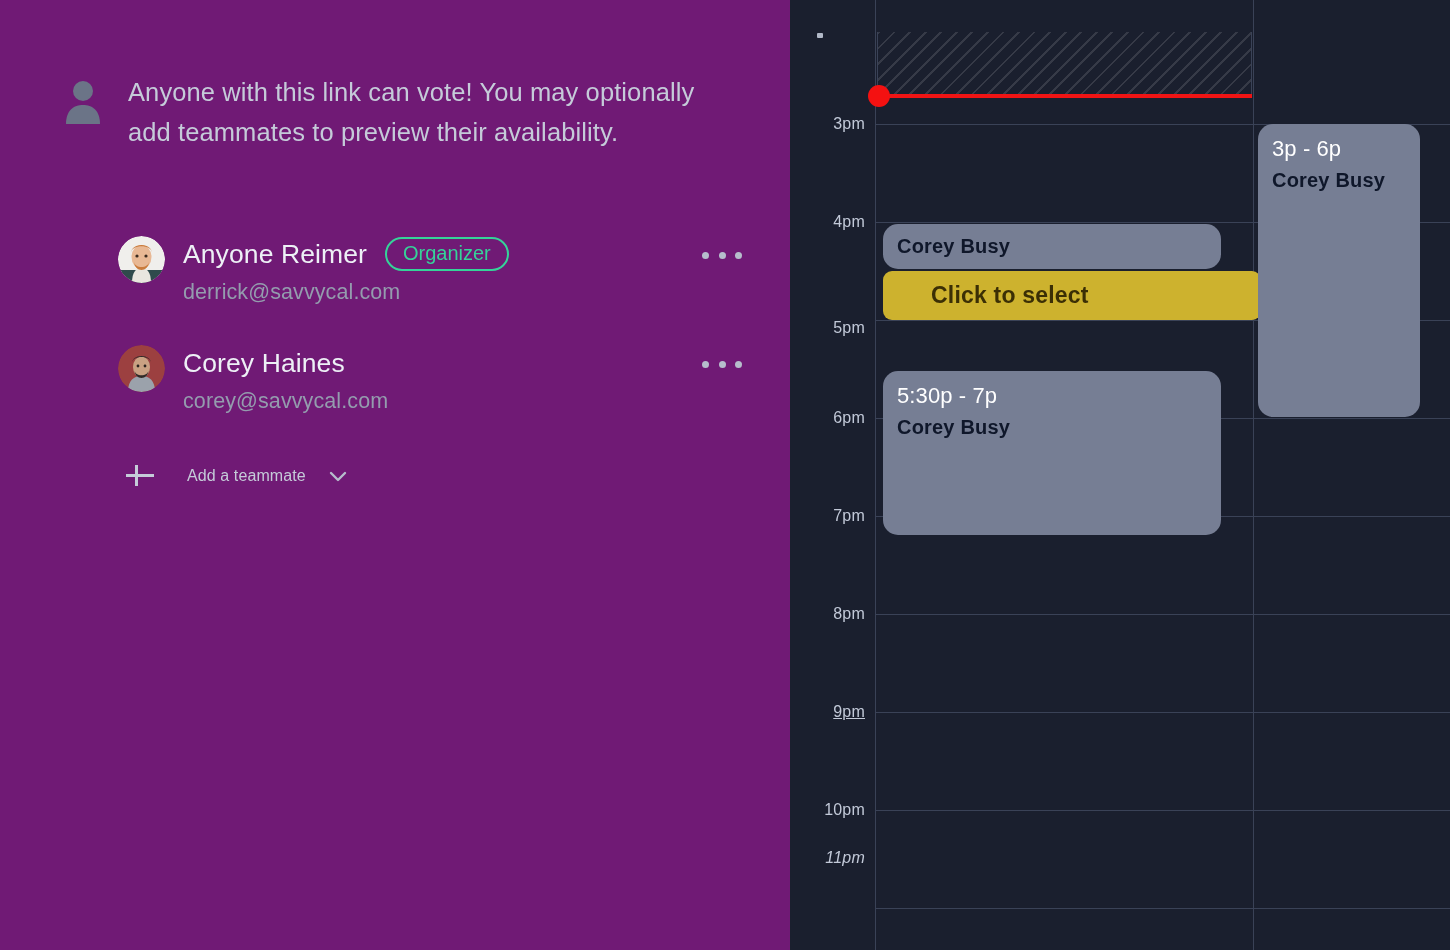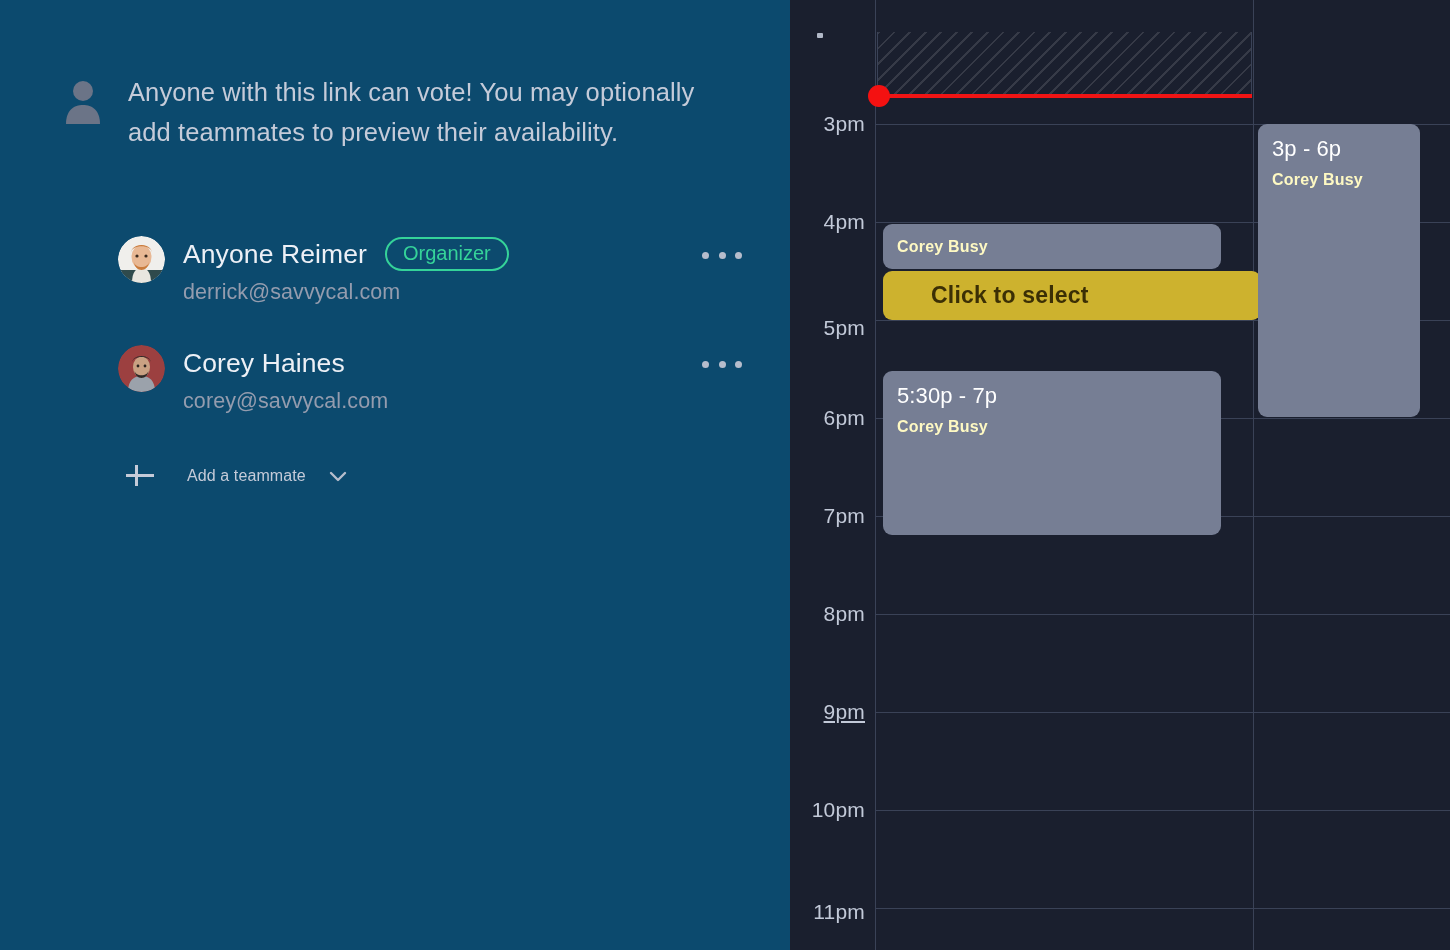--- a/index.html
+++ b/index.html
@@ -15,21 +15,21 @@
     color: #e8ebf2;
     position: relative;
   }
 
   
   #left-panel {
     position: absolute;
     left: 0; top: 0;
     width: 790px;
     height: 950px;
-    background: #0c4a6e;
+    background: #701a75;
   }
 
   #notice-row {
     position: absolute;
     left: 62px;
     top: 72px;
     width: 640px;
     display: flex;
     align-items: flex-start;
   }
@@ -155,21 +155,21 @@
     width: 660px;
     height: 950px;
     overflow: hidden;
   }
 
   .hour-label {
     position: absolute;
     right: 585px;
     text-align: right;
     width: 140px;
-    font-size: 21px;
+    font-size: 16px;
     color: #c2c9d8;
     letter-spacing: 0.2px;
     transform: translateY(-50%);
     white-space: nowrap;
   }
 
   #partial-label {
     position: absolute;
     left: 27px;
     top: 33px;
@@ -227,39 +227,39 @@
     top: 85px;
     width: 22px;
     height: 22px;
     border-radius: 50%;
     background: #f41111;
     z-index: 31;
   }
 
   .event {
     position: absolute;
-    border-radius: 9px;
+    border-radius: 15px;
     box-sizing: border-box;
     padding: 10px 14px 0 14px;
     overflow: hidden;
     cursor: pointer;
   }
   .event.busy {
     background: #767e94;
   }
   .event-time {
     font-size: 22px;
     color: #ffffff;
     line-height: 30px;
     letter-spacing: 0.1px;
   }
   .event-title {
-    font-size: 16px;
+    font-size: 20px;
     font-weight: bold;
-    color: #fef9c3;
+    color: #0f172a;
     line-height: 32px;
     letter-spacing: 0.2px;
   }
   #event-select {
     background: #cdb22e;
     border-radius: 9px;
   }
   #event-select .event-title {
     color: #3b2f05;
     font-weight: bold;
@@ -377,21 +377,21 @@
   <div id="now-dot"></div>
 
   <div class="hour-label" style="top:124px;">3pm</div>
   <div class="hour-label" style="top:222px;">4pm</div>
   <div class="hour-label" style="top:328px;">5pm</div>
   <div class="hour-label" style="top:418px;">6pm</div>
   <div class="hour-label" style="top:516px;">7pm</div>
   <div class="hour-label" style="top:614px;">8pm</div>
   <div class="hour-label" style="top:712px;text-decoration:underline;">9pm</div>
   <div class="hour-label" style="top:810px;">10pm</div>
-  <div class="hour-label" style="top:912px;">11pm</div>
+  <div class="hour-label" style="top:858px;font-style:italic;">11pm</div>
 
   <div class="event busy" style="left:93px; top:224px; width:338px; height:45px;">
     <div class="event-title" style="line-height:25px;">Corey Busy</div>
   </div>
 
   <div class="event" id="event-select" style="left:93px; top:271px; width:378px; height:49px;padding-left:48px;">
     <div class="event-title" style="line-height:28px;">Click to select</div>
   </div>
 
   <div class="event busy" style="left:93px; top:371px; width:338px; height:164px;">

